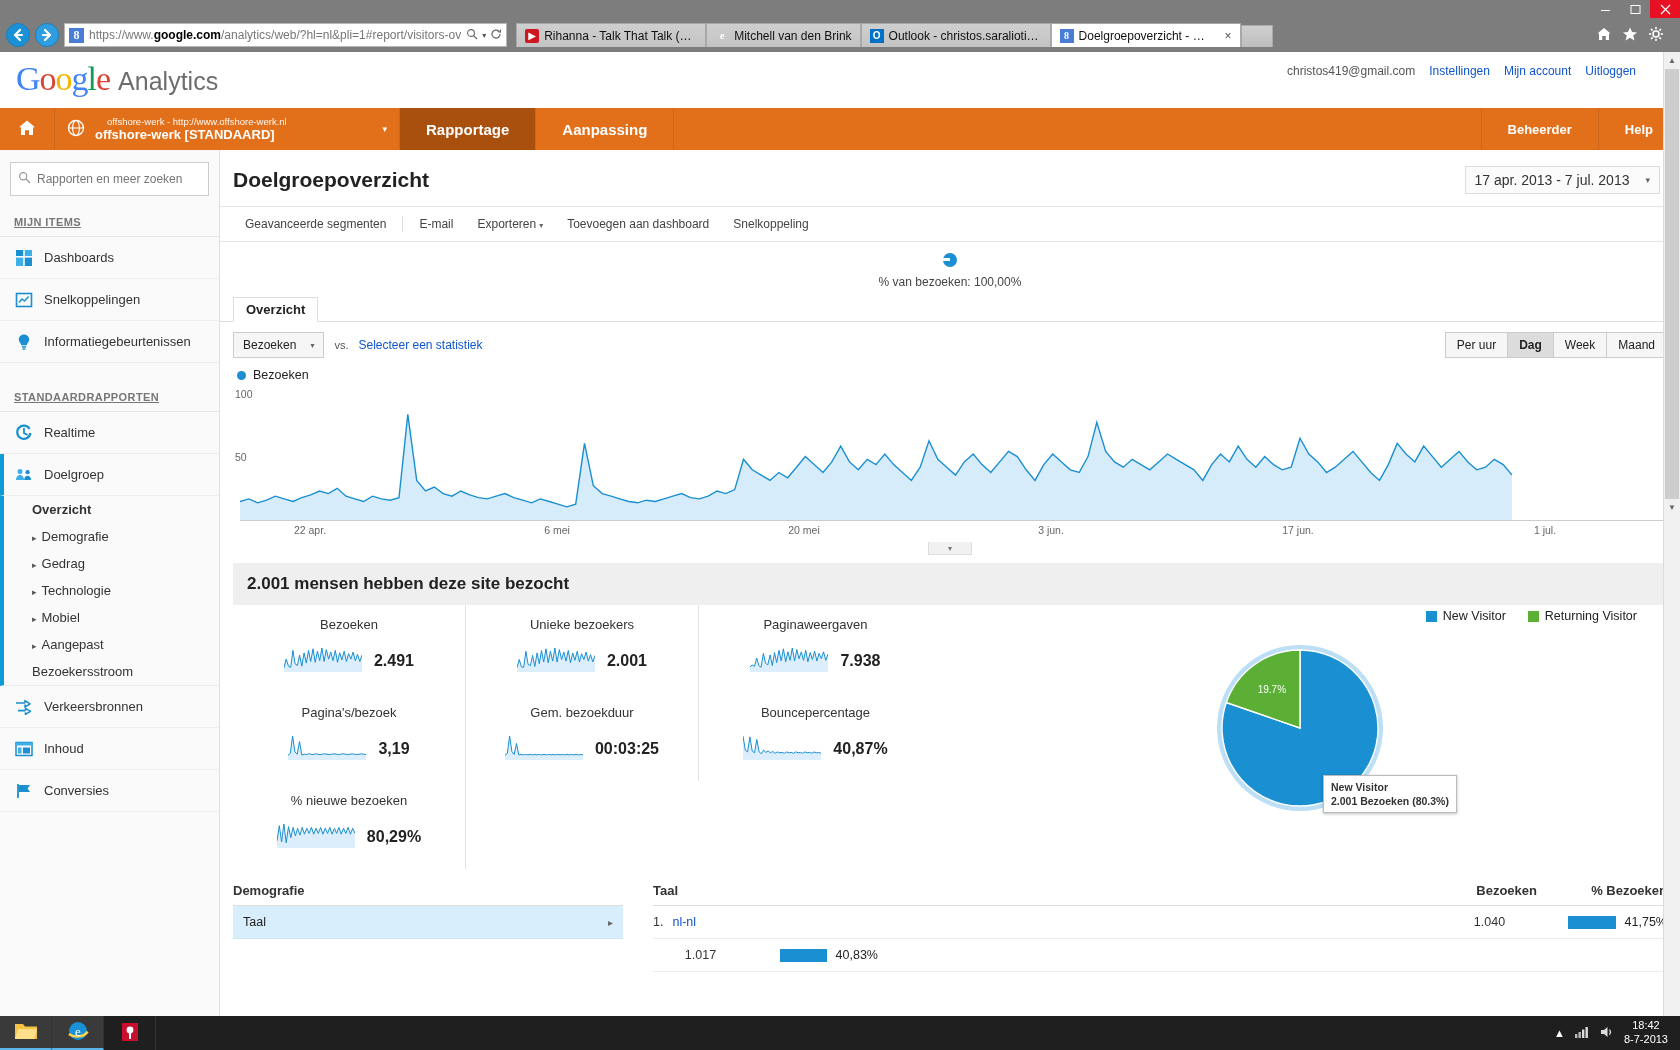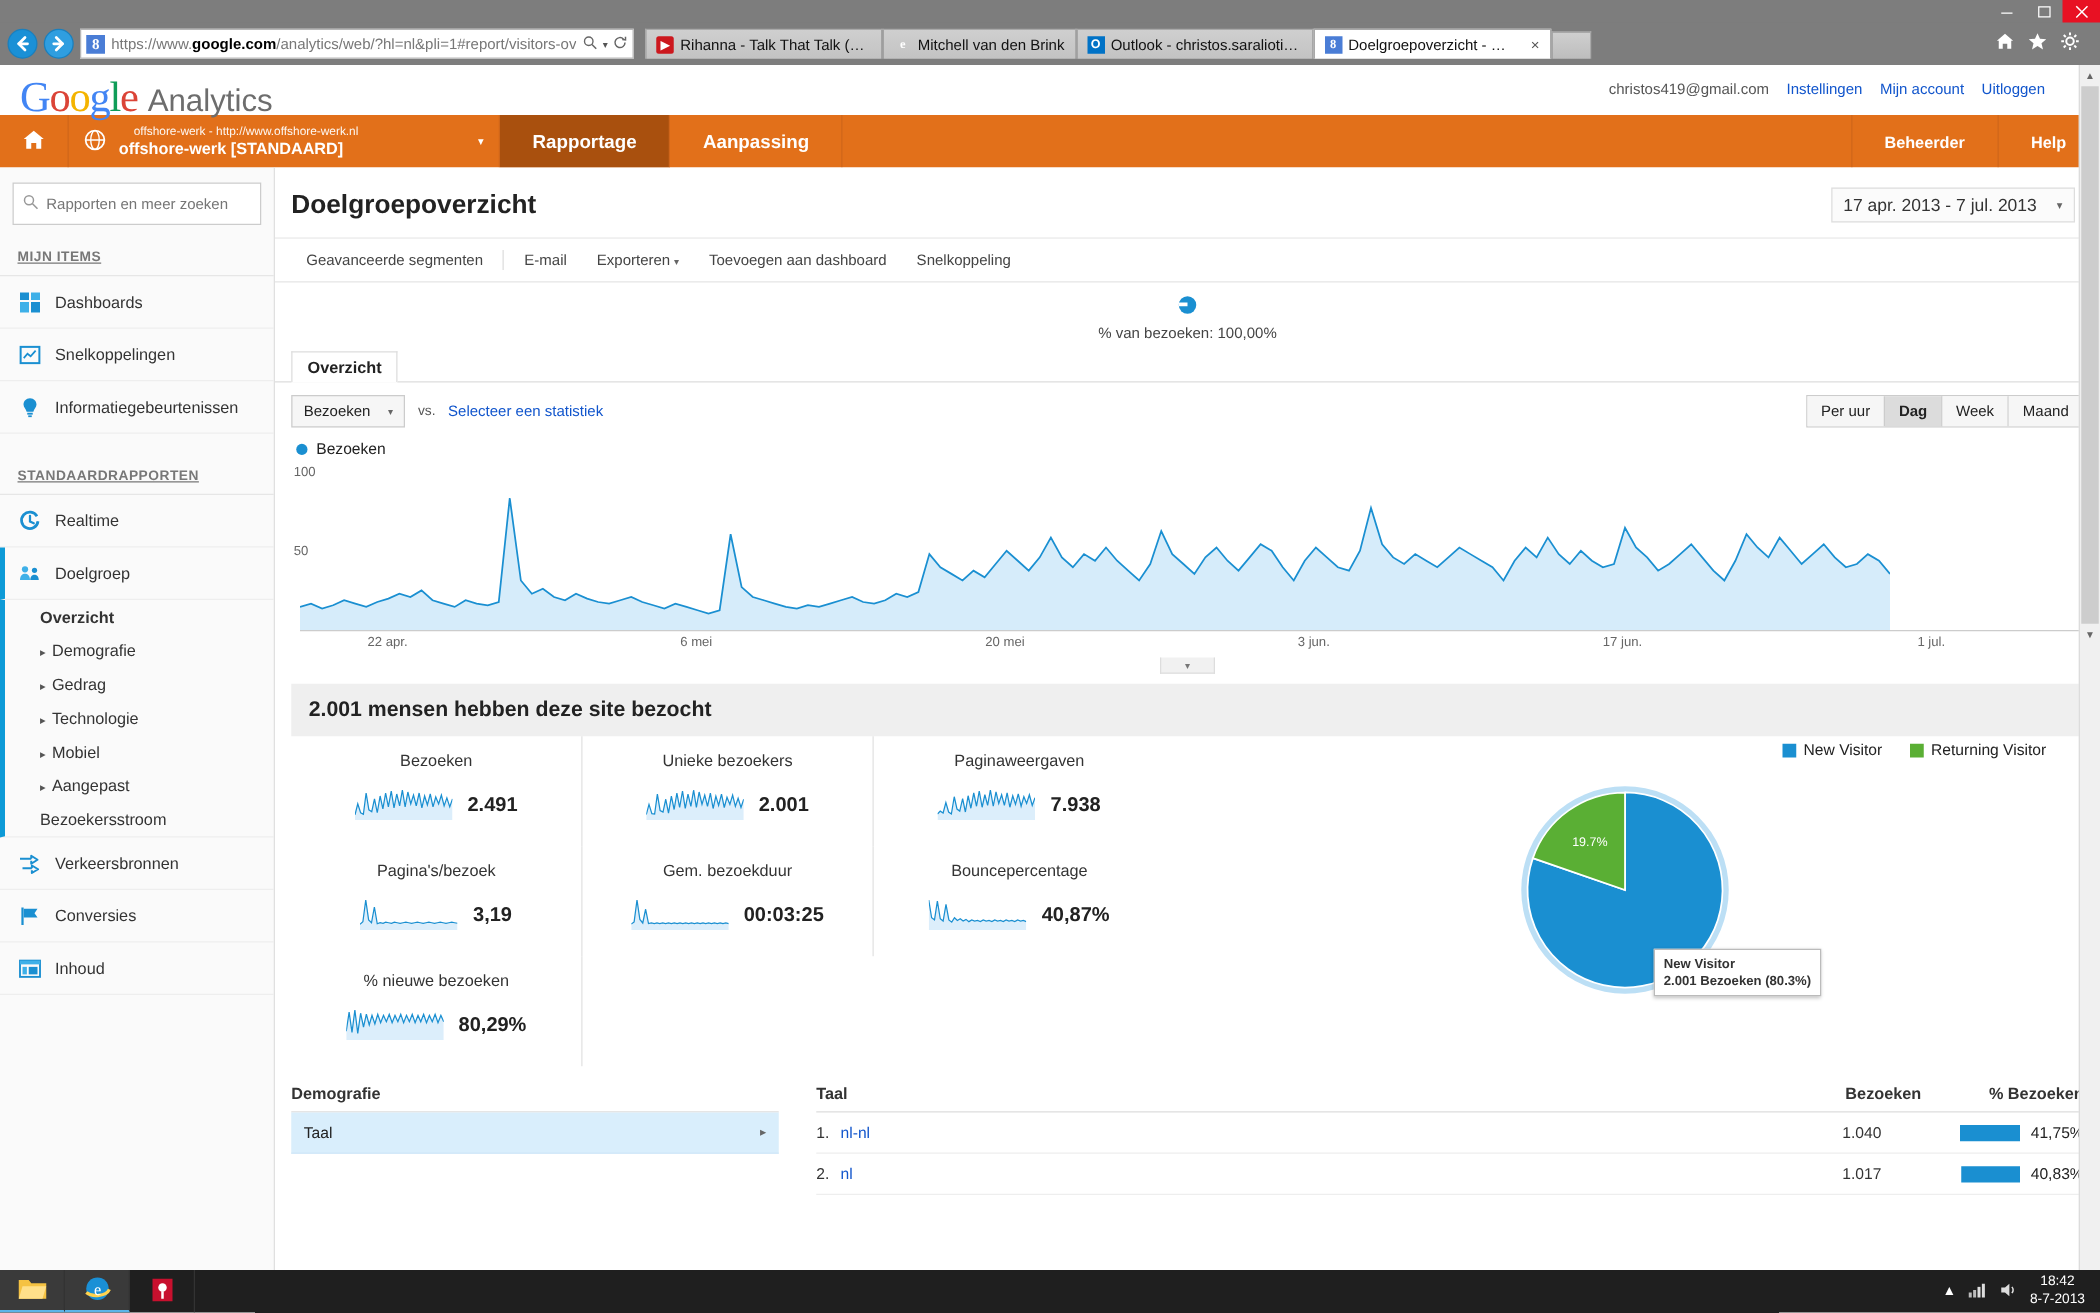--- a/index.html
+++ b/index.html
@@ -54,21 +54,21 @@
   .fav-yt{ background:#cc181e; border-radius:2px; }
   .fav-ie{ background:transparent; color:#1e88d2; font-weight:bold; font-family:"Liberation Serif",serif;}
   .fav-ol{ background:#0072c6; font-weight:bold; font-size:9px;}
   .fav-g { background:#4a7dd6; font-weight:bold;font-family:"Liberation Serif",serif;}
   .tab-x{ margin-left:auto; color:#555; font-size:12px; padding-left:6px; }
   .newtab{ width:32px;height:22px;background:linear-gradient(#cfcfcf,#bdbdbd);border:1px solid #a9a9a9;border-bottom:none;}
   .chrome-right{ display:flex;align-items:center;gap:10px; padding:0 10px; color:#fff; font-size:15px;}
 
   
   .page{ background:#fff; height:964px; position:relative; overflow:hidden;}
-  .ga-top{ height:40px; background:#fff; position:relative; }
+  .ga-top{ height:56px; background:#fff; position:relative; }
   .ga-logo{ position:absolute; left:16px; top:8px; font-size:34px; letter-spacing:-1px;
             font-family:"Liberation Serif", serif;}
   .ga-logo .b{color:#4285f4}.ga-logo .r{color:#db4437}.ga-logo .y{color:#f4b400}.ga-logo .g{color:#0f9d58}
   .ga-logo .analytics{ color:#6d6d6d; font-family:"Liberation Sans",sans-serif; font-size:25px; letter-spacing:0; margin-left:8px;}
   .ga-acct{ position:absolute; right:44px; top:12px; display:flex; align-items:center; gap:14px; font-size:12px;}
   .ga-acct .mail{ color:#555; }
   .ga-acct a{ color:#1155cc; text-decoration:none; cursor:pointer;}
 
   .orange-bar{ height:42px; background:#e2701a; display:flex; align-items:stretch; color:#fff;}
   .ob-home{ width:55px; display:flex;align-items:center;justify-content:center; border-right:1px solid #d0661a; cursor:pointer;}
@@ -436,37 +436,37 @@
               <path d="M1 5 L10 5 M10 5 L10 2.6 L15 5.8 L10 9 L10 6.6" fill="none" stroke="#1a8fd1" stroke-width="1.6" stroke-linejoin="round"></path>
               <path d="M3 12.6 L10.5 12.6 M10.5 12.6 L10.5 10.4 L15.5 13.4 L10.5 16.4 L10.5 14.2" fill="none" stroke="#1a8fd1" stroke-width="1.6" stroke-linejoin="round"></path>
             </svg>
         </span>
         <span>Verkeersbronnen</span>
       </div>
 
       <div class="nav-item">
         <span class="ico">
           <svg width="18" height="18" viewBox="0 0 18 18">
-              <path d="M3 16 L3 2" stroke="#1a8fd1" stroke-width="1.8"></path>
-              <path d="M4 3 L15 3 L12.6 6.6 L15 10 L4 10 Z" fill="#1a8fd1"></path>
-            </svg>
-        </span>
-        <span>Conversies</span>
-      </div>
-
-      <div class="nav-item">
-        <span class="ico">
-          <svg width="18" height="18" viewBox="0 0 18 18">
               <rect x="1" y="2.5" width="16" height="13" fill="none" stroke="#1a8fd1" stroke-width="1.5"></rect>
               <rect x="1" y="2.5" width="16" height="3" fill="#3eb0e8"></rect>
               <rect x="3" y="7.5" width="3.5" height="6" fill="#3eb0e8"></rect>
               <rect x="8" y="7.5" width="7" height="6" fill="#1a8fd1"></rect>
             </svg>
         </span>
         <span>Inhoud</span>
+      </div>
+
+      <div class="nav-item">
+        <span class="ico">
+          <svg width="18" height="18" viewBox="0 0 18 18">
+              <path d="M3 16 L3 2" stroke="#1a8fd1" stroke-width="1.8"></path>
+              <path d="M4 3 L15 3 L12.6 6.6 L15 10 L4 10 Z" fill="#1a8fd1"></path>
+            </svg>
+        </span>
+        <span>Conversies</span>
       </div>
     </div>
 
     <div class="main">
 
       <div class="main-head">
         <h1 class="title">Doelgroepoverzicht</h1>
         <div class="daterange">
           <span>17 apr. 2013 - 7 jul. 2013</span>
           <span class="caret">▾</span>
@@ -657,21 +657,20 @@
           </div>
           <div class="lt-row">
             <span class="c1"><span class="num">1.</span><span>nl-nl</span></span>
             <span class="c2">1.040</span>
             <span class="c3">
                 <span class="bar" id="bar0" style="width: 48px;"></span>
                 <span>41,75%</span>
               </span>
           </div>
           <div class="lt-row">
-            <span class="c1"><span class="num">2.</span><span>nl</span></span>
             <span class="c2">1.017</span>
             <span class="c3">
                 <span class="bar" id="bar1" style="width: 47px;"></span>
                 <span>40,83%</span>
               </span>
           </div>
         </div>
       </div>
     </div>
   </div>

